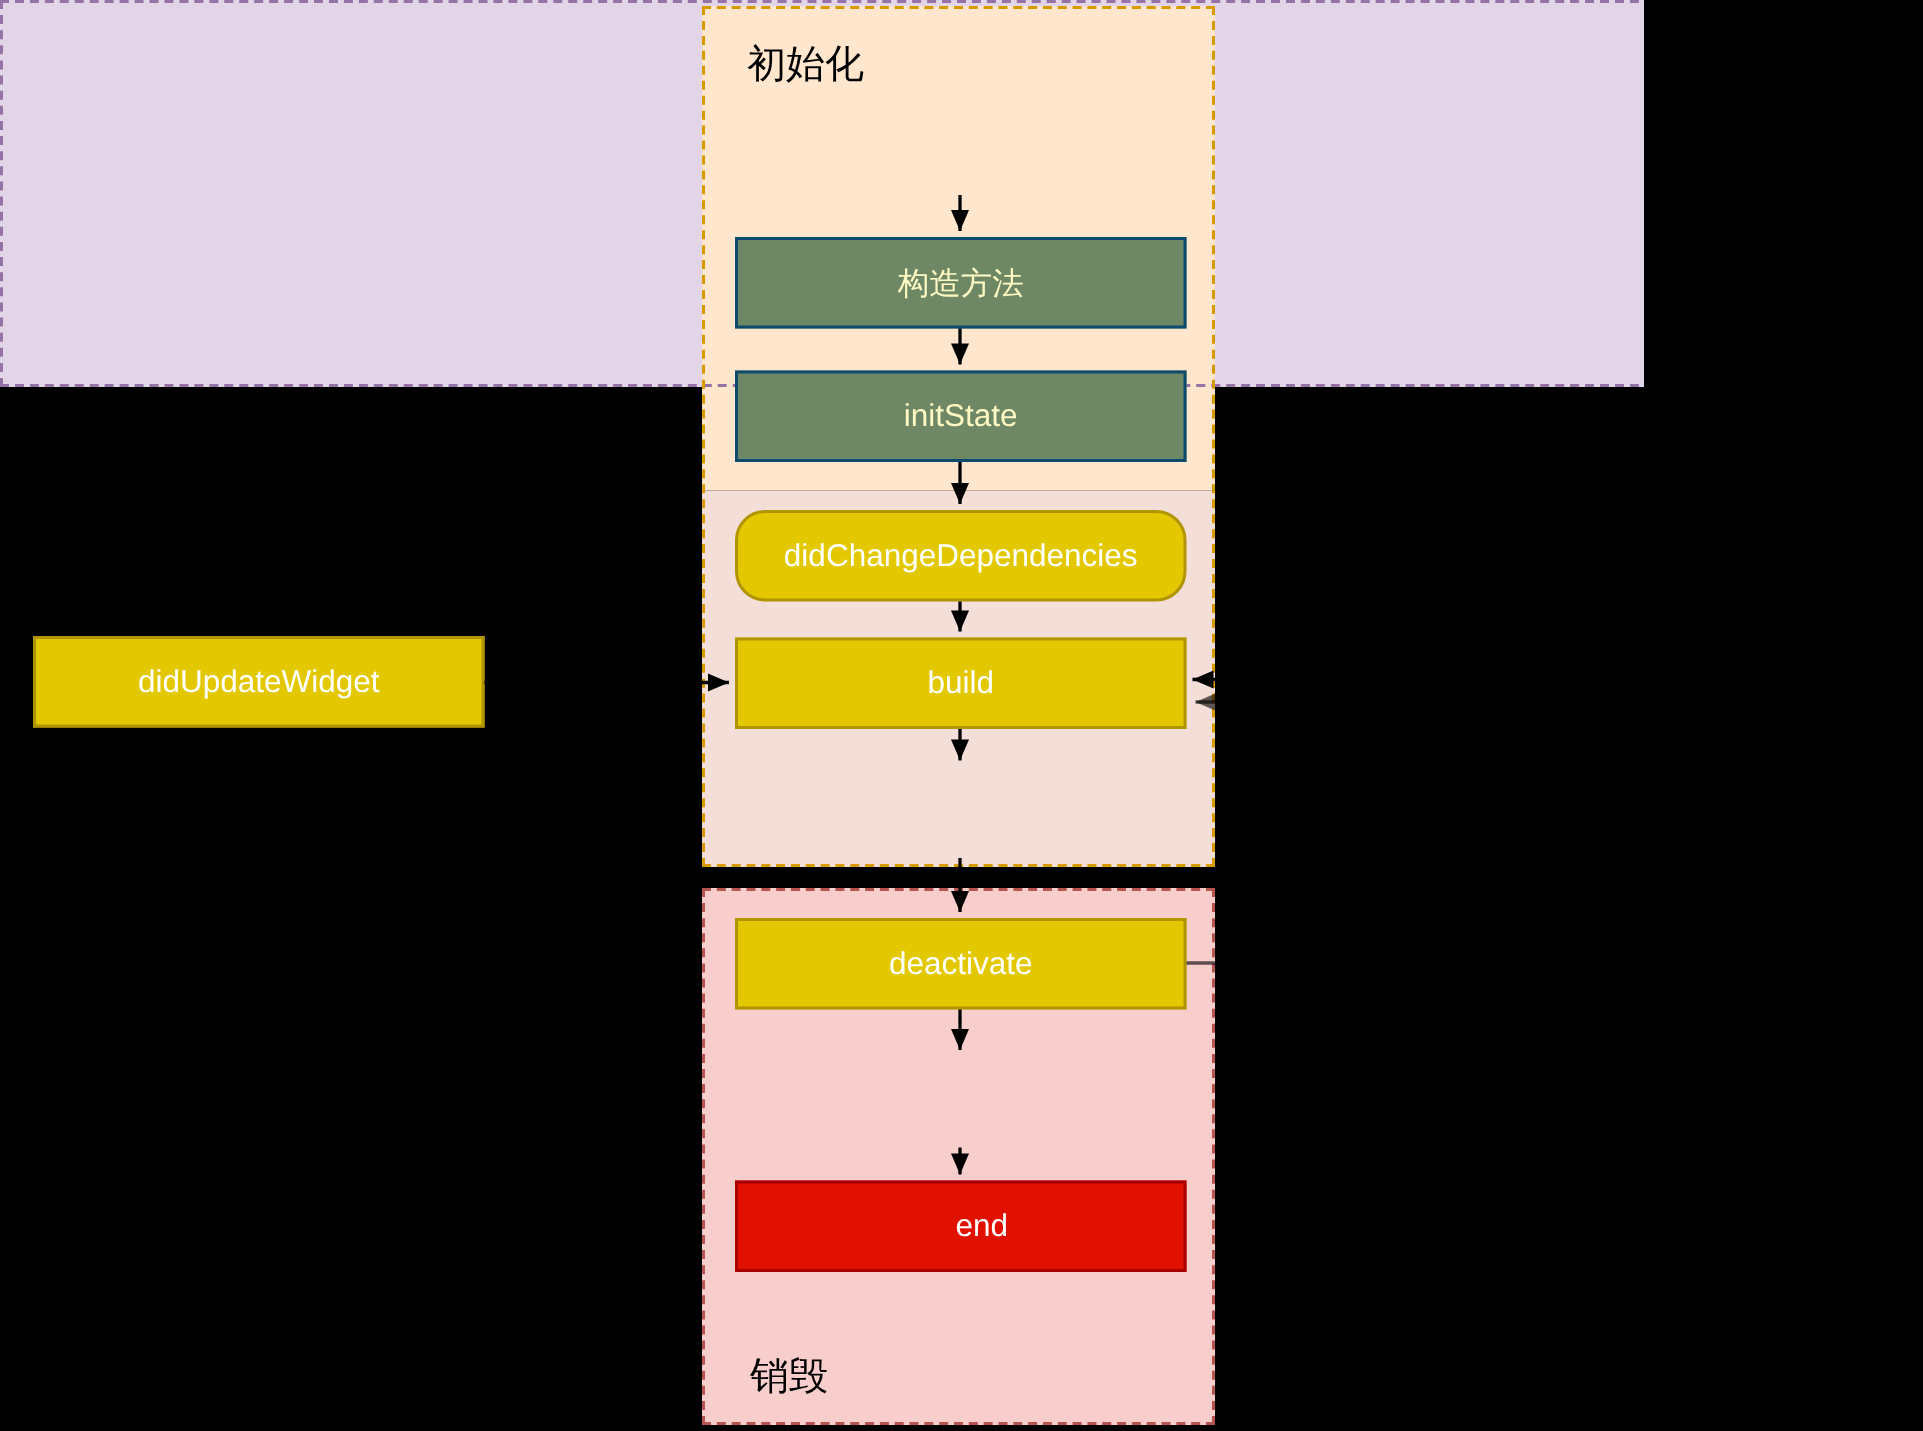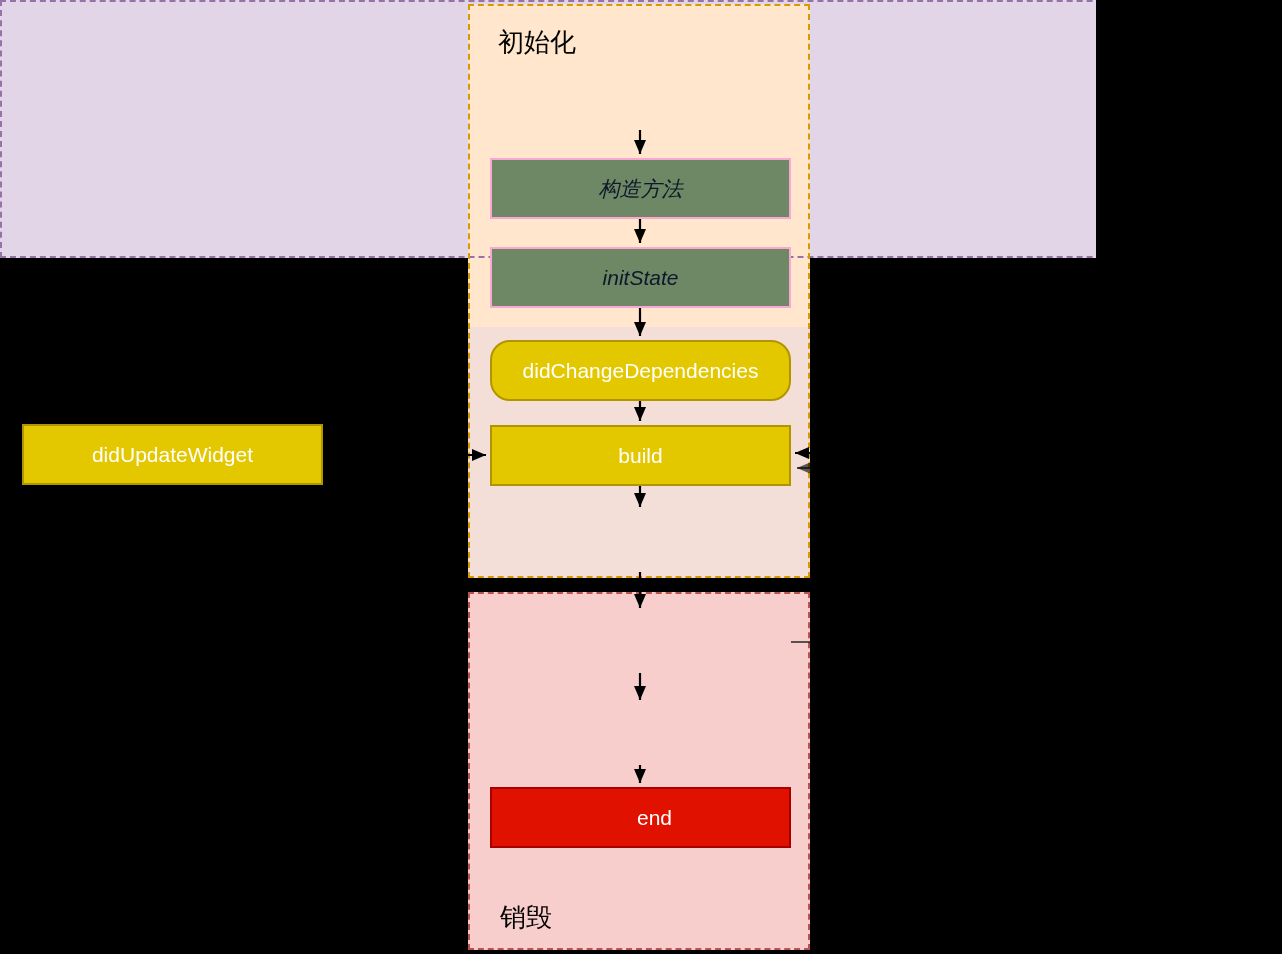--- a/index.html
+++ b/index.html
@@ -63,21 +63,21 @@
     position: absolute;
     box-sizing: border-box;
     display: flex;
     align-items: center;
     justify-content: center;
     font-size: 21px;
     text-align: center;
     white-space: nowrap;
   }
   .node.plain  { background: #FFFFFF; border: 2px solid #000000; color: #000000; }
-  .node.green  { background: #6E8764; border: 2px solid #f9a8d4; color: #0f172a; font-style: italic; }
+  .node.green  { background: #6E8764; border: 2px solid #0c4a6e; color: #fef9c3; }
   .node.yellow { background: #E3C800; border: 2px solid #B09500; color: #FFFFFF; }
   .node.red    { background: #E11100; border: 2px solid #A80000; color: #FFFFFF; }
 
   #node-start        { left: 490px; top: 68px;  width: 301px; height: 62px; }
   #node-constructor  { left: 490px; top: 158px; width: 301px; height: 61px; }
   #node-initstate    { left: 490px; top: 247px; width: 301px; height: 61px; }
   #node-didchange    { left: 490px; top: 340px; width: 301px; height: 61px; border-radius: 20px; }
   #node-build        { left: 490px; top: 425px; width: 301px; height: 61px; }
   #node-tree         { left: 490px; top: 511px; width: 301px; height: 61px; }
   #node-didupdate    { left: 22px;  top: 424px; width: 301px; height: 61px; }
@@ -118,20 +118,23 @@
   </div>
   <div id="node-didchange" class="node yellow">
     <span>didChangeDependencies</span>
   </div>
   <div id="node-build" class="node yellow">
     <span>build</span>
   </div>
   <div id="node-didupdate" class="node yellow">
     <span>didUpdateWidget</span>
   </div>
+  <div id="node-deactivate" class="node yellow">
+    <span>deactivate</span>
+  </div>
   <div id="node-end" class="node red">
     <span>end</span>
   </div>
 
   <svg id="edges" viewBox="0 0 1282 954" xmlns="http://www.w3.org/2000/svg">
     <defs>
       <marker id="arrow-black" markerUnits="userSpaceOnUse" markerWidth="17" markerHeight="15" refX="15" refY="7.5" orient="auto">
         <path d="M1,1.5 L15,7.5 L1,13.5 Z" fill="#000000"></path>
       </marker>
       <marker id="arrow-gray" markerUnits="userSpaceOnUse" markerWidth="17" markerHeight="15" refX="15" refY="7.5" orient="auto">

